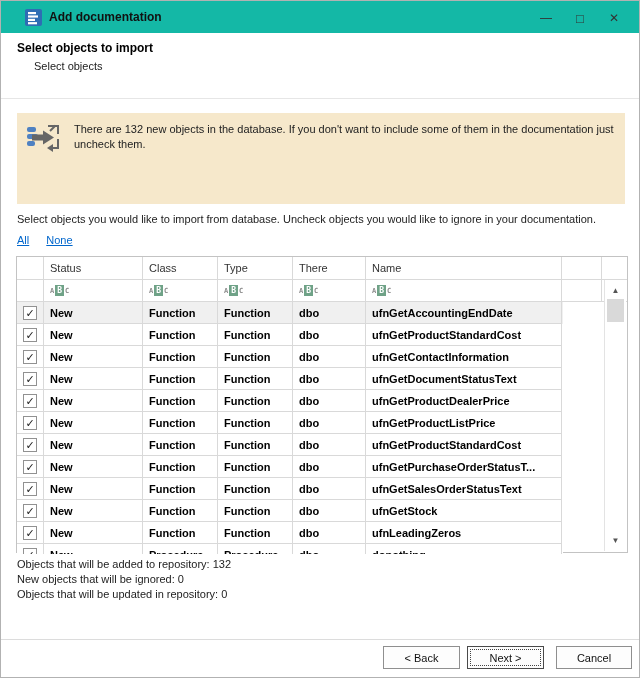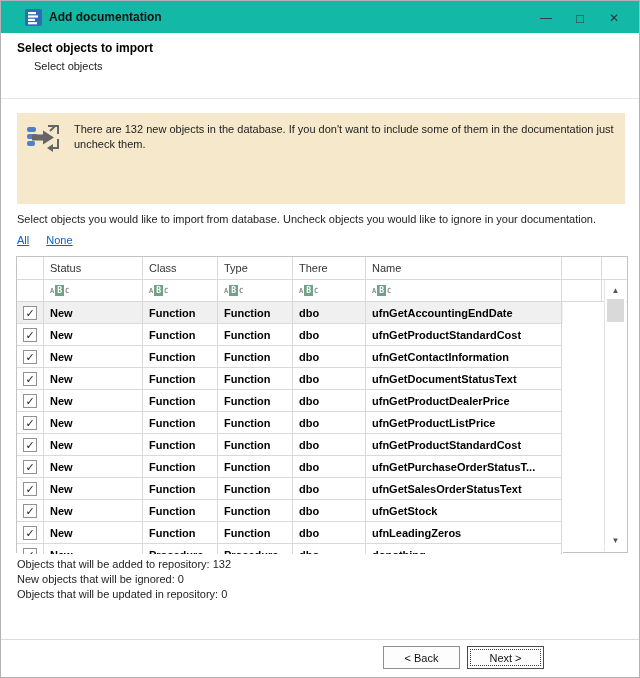--- a/index.html
+++ b/index.html
@@ -316,14 +316,15 @@
 
   <div class="summary">
     <div>Objects that will be added to repository: 132</div>
     <div>New objects that will be ignored: 0</div>
     <div>Objects that will be updated in repository: 0</div>
   </div>
 
   <div class="sep-bottom"></div>
   <button class="btn btn-back">&lt; Back</button>
   <button class="btn btn-next">Next &gt;</button>
+  <button class="btn btn-cancel">Cancel</button>
 
 </div>
 
 </body></html>

